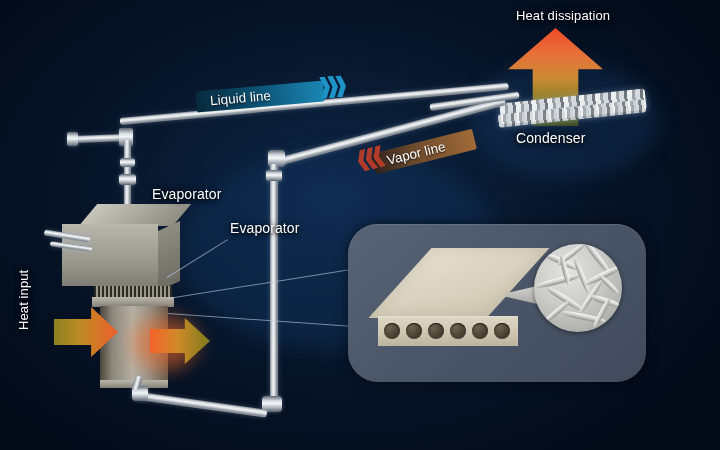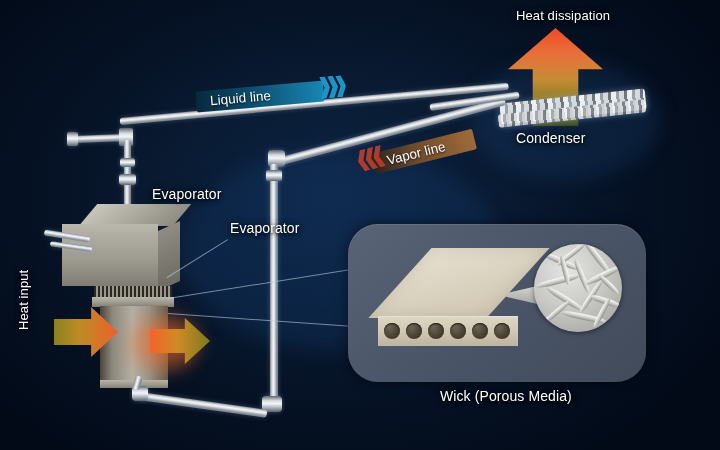--- a/index.html
+++ b/index.html
@@ -190,15 +190,14 @@
       <i style="left:38px;top:50px;width:38px;height:5px;transform:rotate(-56deg);"></i>
       <i style="left:56px;top:54px;width:30px;height:6px;transform:rotate(18deg);"></i>
       <i style="left:4px;top:66px;width:36px;height:5px;transform:rotate(-40deg);"></i>
       <i style="left:28px;top:70px;width:44px;height:6px;transform:rotate(12deg);"></i>
       <i style="left:52px;top:66px;width:32px;height:5px;transform:rotate(-62deg);"></i>
       <i style="left:16px;top:24px;width:30px;height:5px;transform:rotate(76deg);"></i>
       <i style="left:62px;top:38px;width:26px;height:5px;transform:rotate(44deg);"></i>
     </div>
   </div>
 
-  <div class="lbl" style="left:440px;top:388px;font-size:14px;">Wick (Porous Media)</div>
 
 </div>
 
 </body></html>

